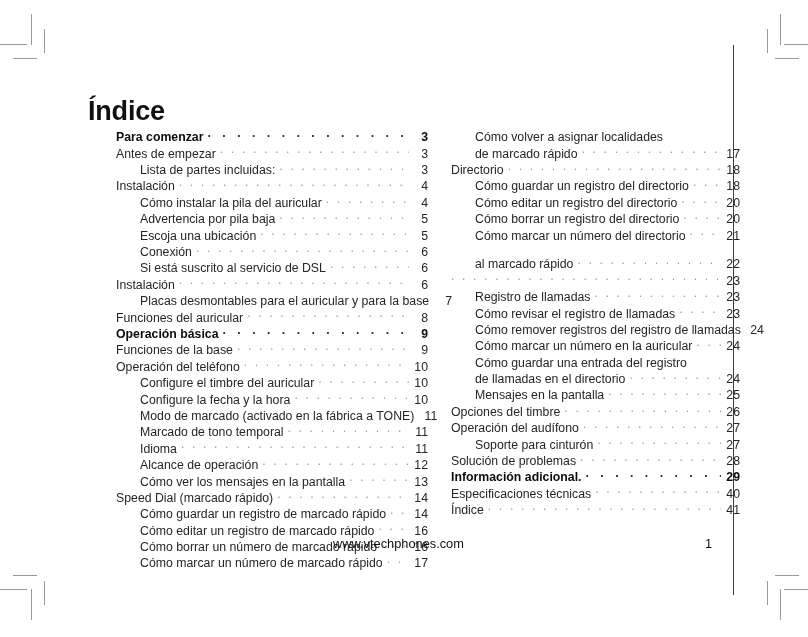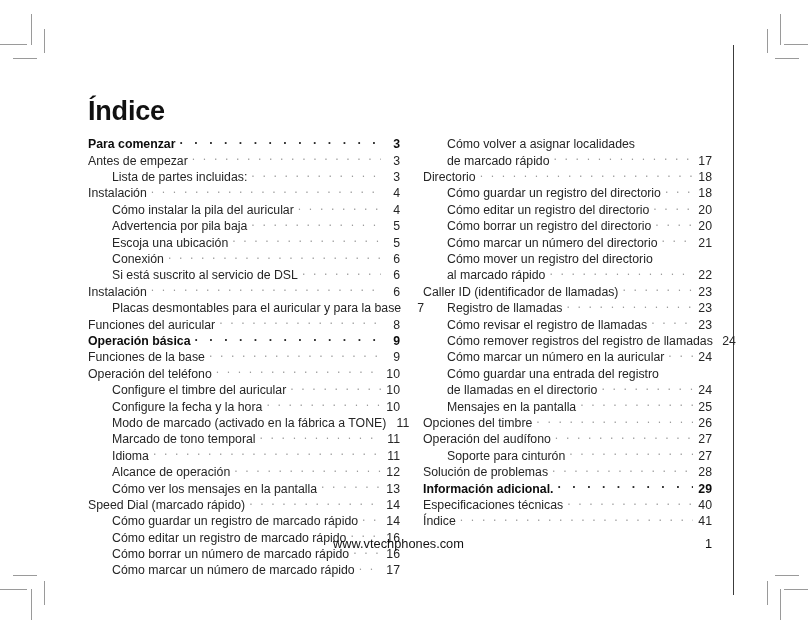--- a/index.html
+++ b/index.html
@@ -53,21 +53,22 @@
 
   .columns {
     position: absolute;
     left: 0;
     top: 125px;
     width: 808px;
   }
 
   .col {
     position: absolute;
-    top: 11px;
+    top: 4px;
+    margin-left: 28px;
   }
   .col-left  { left: 88px;  width: 312px; }
   .col-right { left: 423px; width: 289px; }
 
   
   .toc-row {
     display: flex;
     align-items: baseline;
     font-size: 12.3px;
     line-height: 16.1px;
@@ -336,31 +337,29 @@
           <span class="toc-label">Cómo borrar un registro del directorio</span>
           <span class="toc-dots"></span>
           <span class="toc-page">20</span>
         </div>
         <div class="toc-row lvl-2">
           <span class="toc-label">Cómo marcar un número del directorio</span>
           <span class="toc-dots"></span>
           <span class="toc-page">21</span>
         </div>
         <div class="toc-row lvl-2 nodots">
-          <span class="toc-label">Cómo mover un registro del directorio</span>
           <span class="toc-dots"></span>
           <span class="toc-page"></span>
         </div>
         <div class="toc-row lvl-2 cont">
           <span class="toc-label">al marcado rápido</span>
           <span class="toc-dots"></span>
           <span class="toc-page">22</span>
         </div>
         <div class="toc-row lvl-1">
-          <span class="toc-label">Caller ID (identificador de llamadas)</span>
           <span class="toc-dots"></span>
           <span class="toc-page">23</span>
         </div>
         <div class="toc-row lvl-2">
           <span class="toc-label">Registro de llamadas</span>
           <span class="toc-dots"></span>
           <span class="toc-page">23</span>
         </div>
         <div class="toc-row lvl-2">
           <span class="toc-label">Cómo revisar el registro de llamadas</span>

